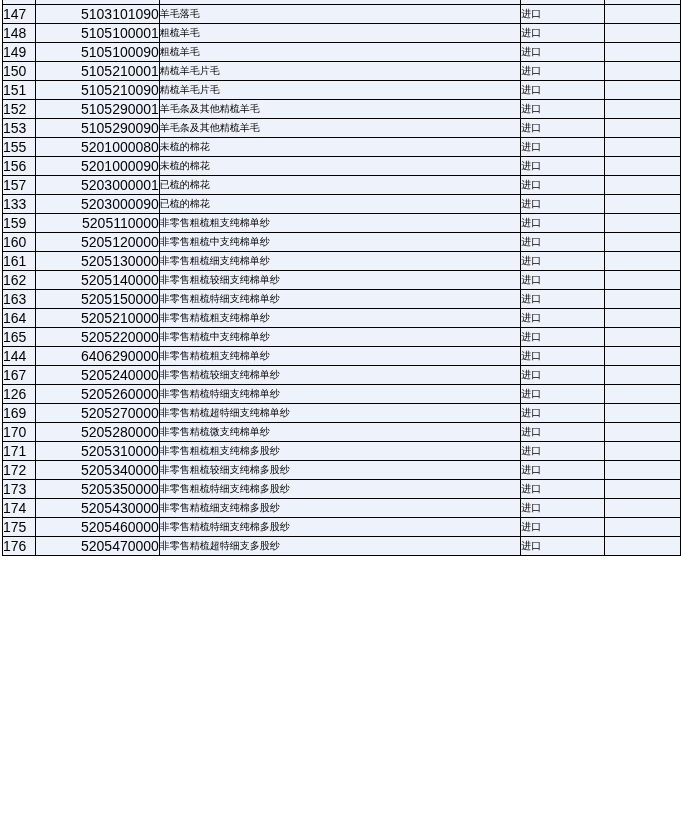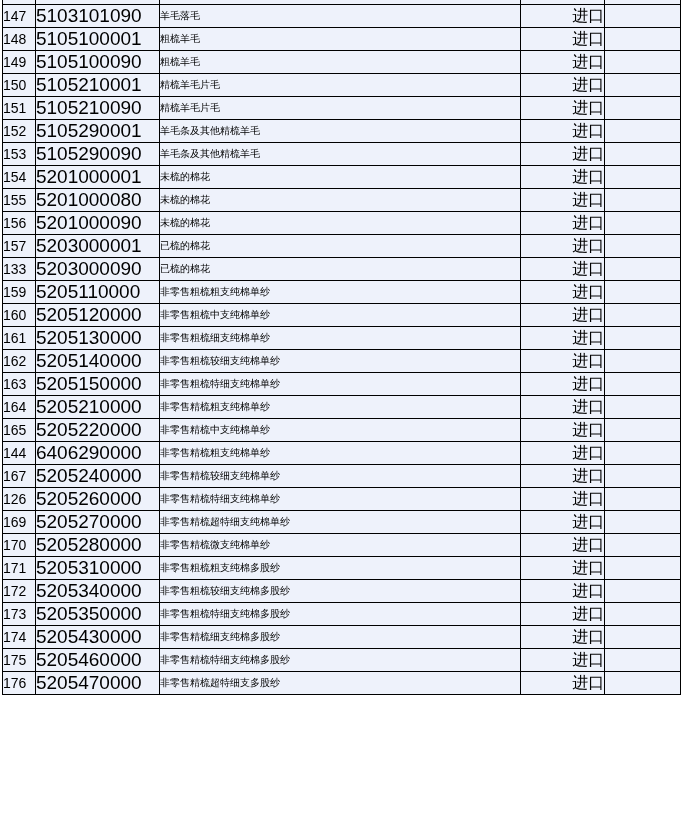--- a/index.html
+++ b/index.html
@@ -32,31 +32,32 @@
   tr.partial-row td { border-top: none; height: 4px; }
   tr.data-row { height: 19px; margin-left: 36px; }
   td.c-no {
     width: 32px;
     padding-left: 5px;
     font-size: 14px;
   }
   td.c-code {
     width: 123px;
     padding-left: 9px;
-    font-size: 19px;
+    font-size: 14px;
+    text-align: right;
   }
   td.c-name {
     width: 361px;
     padding-left: 6px;
     font-size: 10px;
   }
   td.c-dir {
     width: 83px;
-    text-align: right;
-    font-size: 16px;
+    text-align: left;
+    font-size: 10px;
   }
   td.c-extra {
     width: 75px;
   }
 </style>
 </head>
 <body>
 
 <div class="page">
   <table class="tariff">
@@ -118,27 +119,20 @@
   </tr>
 
   <tr class="data-row">
     <td class="c-no">153</td>
     <td class="c-code">5105290090</td>
     <td class="c-name">羊毛条及其他精梳羊毛</td>
     <td class="c-dir">进口</td>
     <td class="c-extra"></td>
   </tr>
 
-  <tr class="data-row">
-    <td class="c-no">154</td>
-    <td class="c-code">5201000001</td>
-    <td class="c-name">未梳的棉花</td>
-    <td class="c-dir">进口</td>
-    <td class="c-extra"></td>
-  </tr>
 
   <tr class="data-row">
     <td class="c-no">155</td>
     <td class="c-code">5201000080</td>
     <td class="c-name">未梳的棉花</td>
     <td class="c-dir">进口</td>
     <td class="c-extra"></td>
   </tr>
 
   <tr class="data-row">

